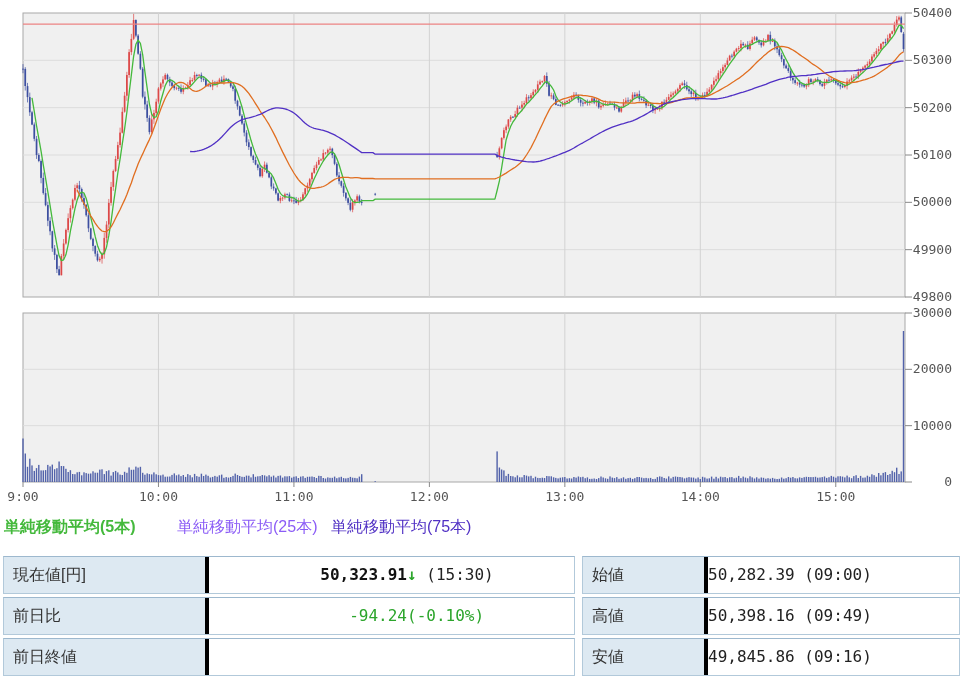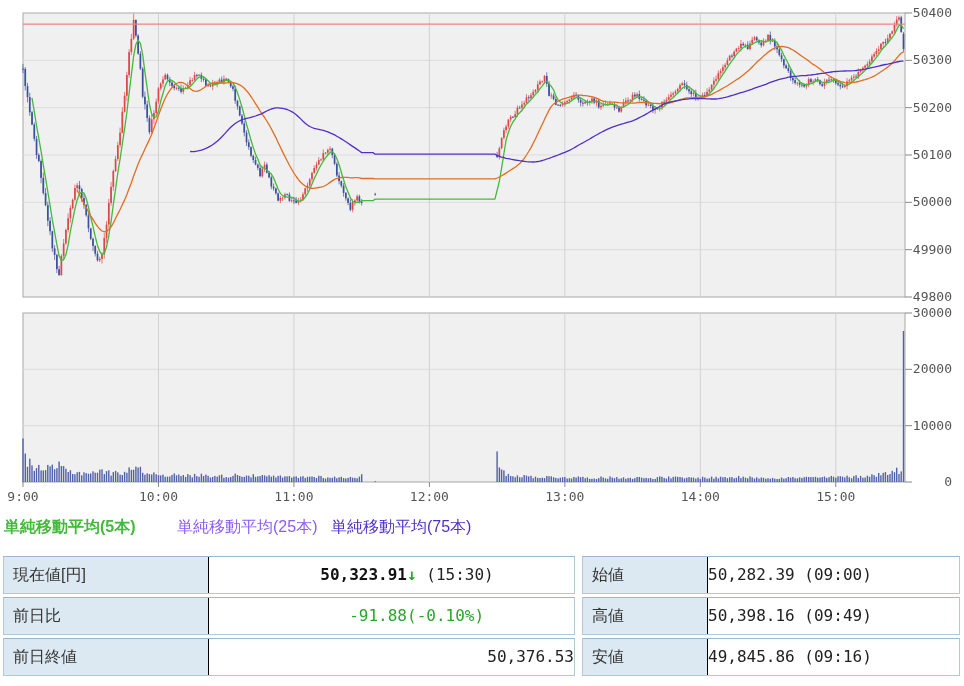--- a/index.html
+++ b/index.html
@@ -9,21 +9,21 @@
   .legend{position:absolute;top:517px;left:4px;font-size:16px;line-height:20px;white-space:nowrap;}
   .legend span{margin-right:9px;}
   .tables{position:absolute;top:556px;left:3px;display:flex;}
   .qtable{display:block;}
   .qtable.left{width:572px;margin-right:7px;}
   .qtable.right{width:378px;}
   .qrow{display:flex;height:36px;line-height:36px;border:1px solid #b2c9da;border-top-color:#9db8ce;
         margin-bottom:3px;background:#fff;box-sizing:content-box;}
   .cell{box-sizing:border-box;}
   .cell.label{background:#dde9f2;padding-left:9px;font-size:16px;color:#333;
-              border-right:1px solid #000000;}
+              border-right:4px solid #000000;}
   .qtable.left  .cell.label{width:205px;}
   .qtable.right .cell.label{width:125px;}
   .cell.val{flex:1;display:flex;font-size:16px;color:#222;
             font-family:"DejaVu Sans Mono","Liberation Mono",monospace;}
   .num{flex:1;text-align:right;}
   .num.bold{font-weight:bold;color:#111;}
   .note1{width:160px;padding-right:7px;white-space:pre;}
   .val2{flex:1;padding-right:9px;}
   .arrow{font-weight:bold;}
 </style>
@@ -1124,28 +1124,27 @@
       <div class="qrow">
         <div class="cell label">現在値[円]</div>
         <div class="cell val">
           <span class="num bold">50,323.91</span>
           <span class="note1"><span class="arrow" style="color: rgb(44, 165, 44);">↓</span> <span>(15:30)</span></span>
         </div>
       </div>
       <div class="qrow">
         <div class="cell label">前日比</div>
         <div class="cell val">
-          <span class="num" style="color: rgb(44, 165, 44);">-91.88</span>
+          <span class="num" style="color: rgb(44, 165, 44);">-94.24</span>
           <span class="note1" style="color: rgb(44, 165, 44);">(-0.10%)</span>
         </div>
       </div>
       <div class="qrow">
         <div class="cell label">前日終値</div>
         <div class="cell val">
-          <span class="num">50,376.53</span>
         </div>
       </div>
     </div>
     <div class="qtable right">
       <div class="qrow">
         <div class="cell label">始値</div>
         <div class="cell val">
           <span class="val2"><span>50,282.39</span> <span>(09:00)</span></span>
         </div>
       </div>

